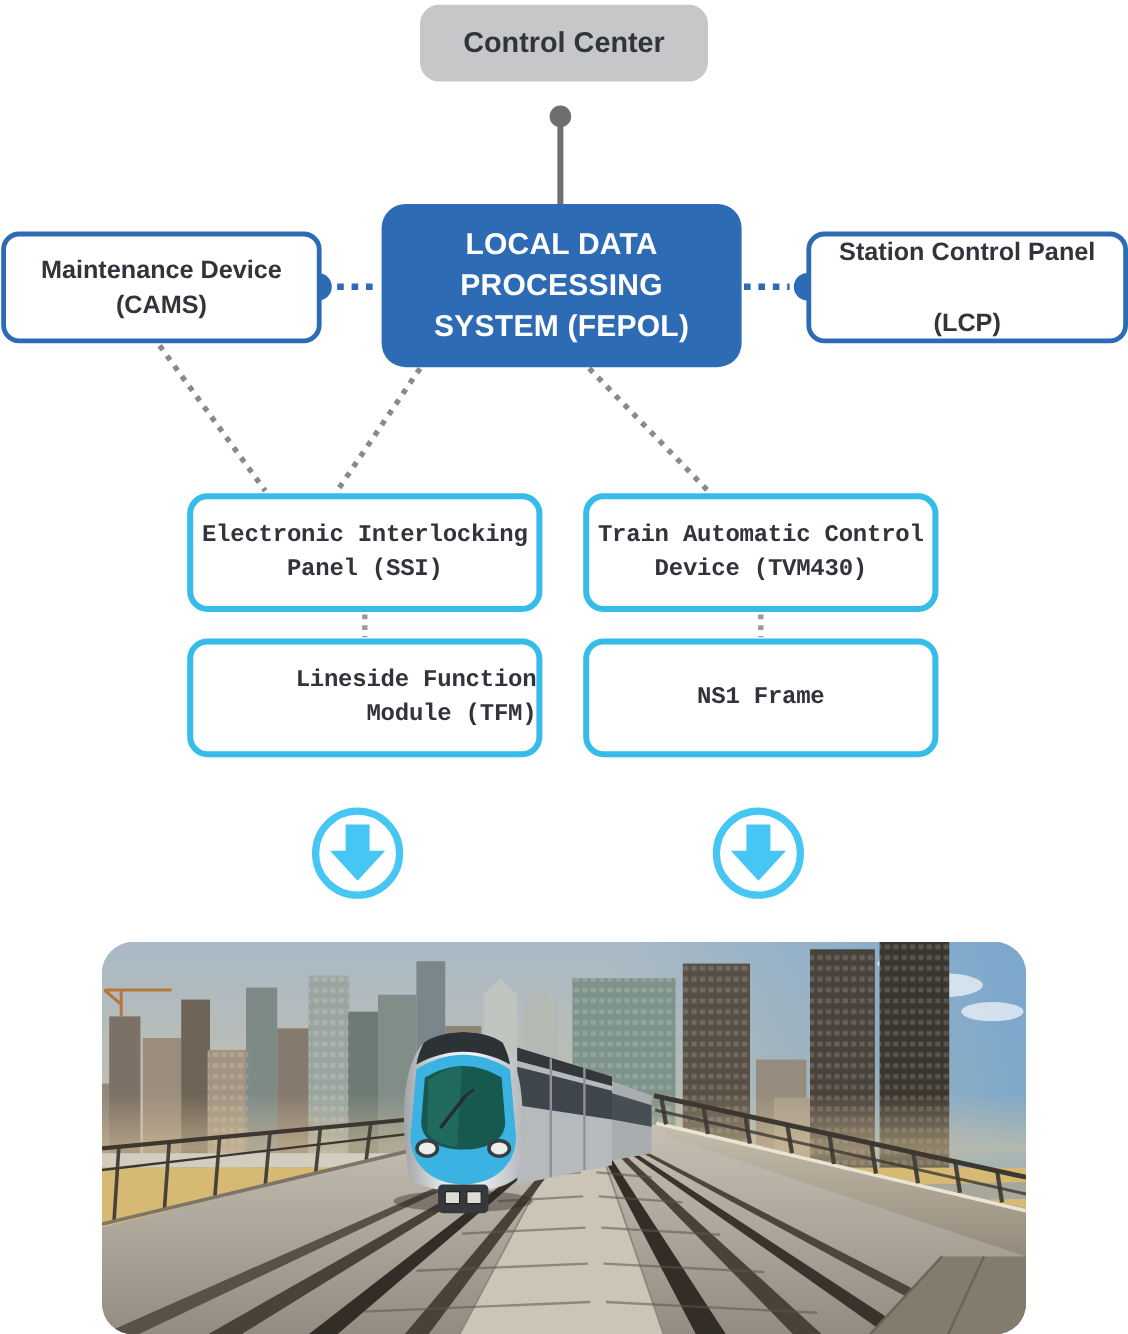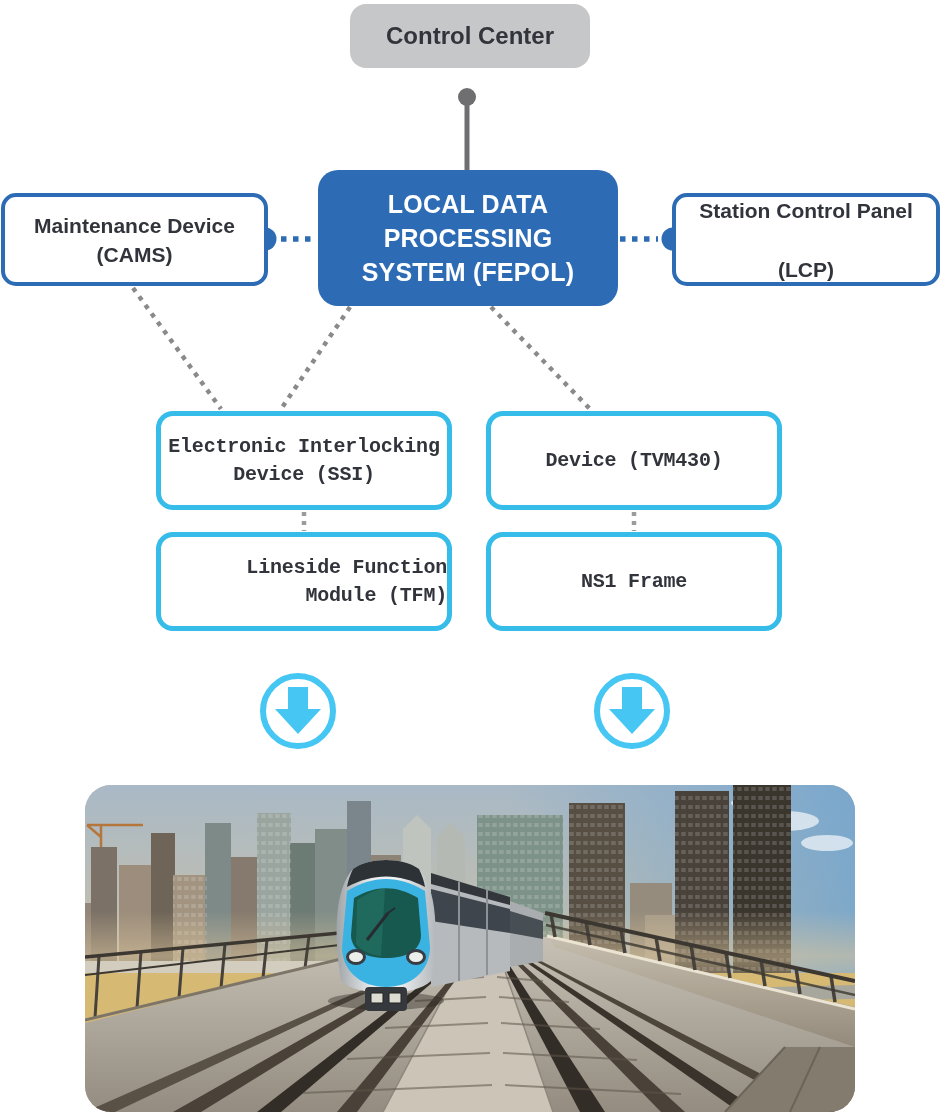--- a/index.html
+++ b/index.html
@@ -69,24 +69,25 @@
     <span>(CAMS)</span>
   </div>
 
   <div class="node node--blue" id="lcp">
     <span>Station Control Panel</span>
     <span>(LCP)</span>
   </div>
 
   <div class="node node--cyan" id="ssi">
     <span>Electronic Interlocking</span>
-    <span>Device (SSI)</span>
+    <span>Panel (SSI)</span>
   </div>
 
   <div class="node node--cyan" id="tvm430">
+    <span>Train Automatic Control</span>
     <span>Device (TVM430)</span>
   </div>
 
   <div class="node node--cyan" id="tfm">
     <span>Lineside Function</span>
     <span>Module (TFM)</span>
   </div>
 
   <div class="node node--cyan" id="ns1">
     <span>NS1 Frame</span>

